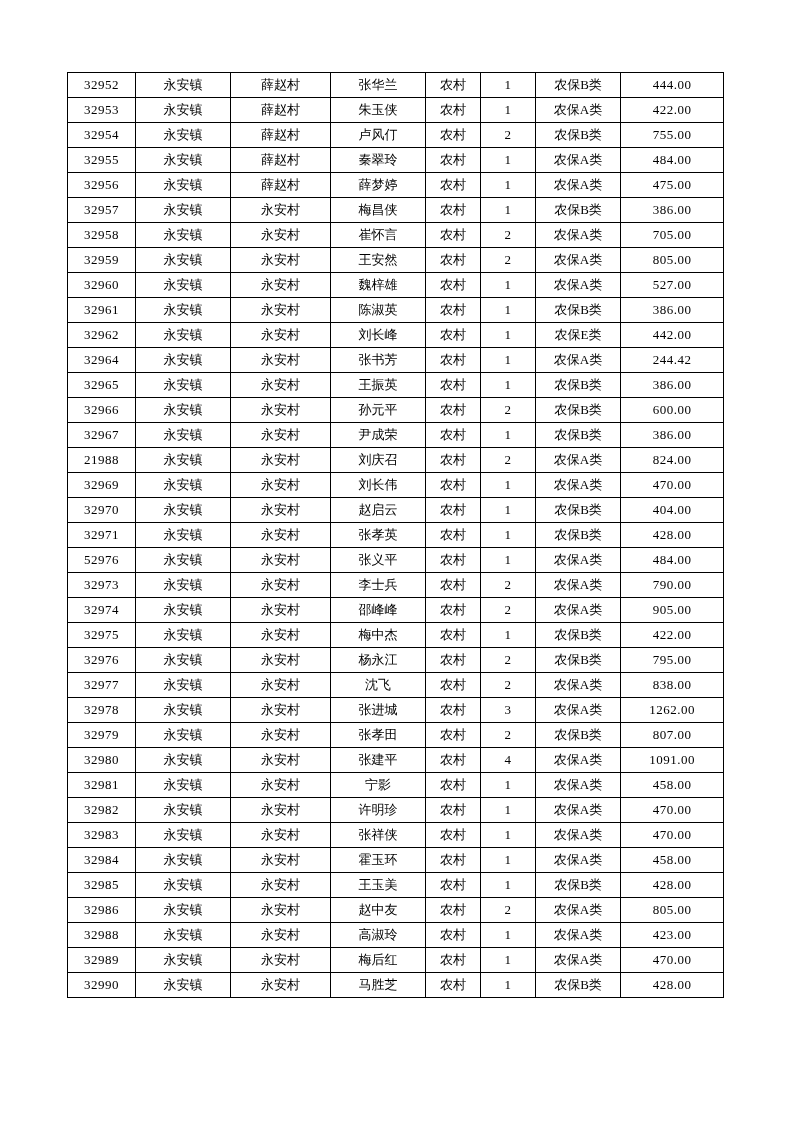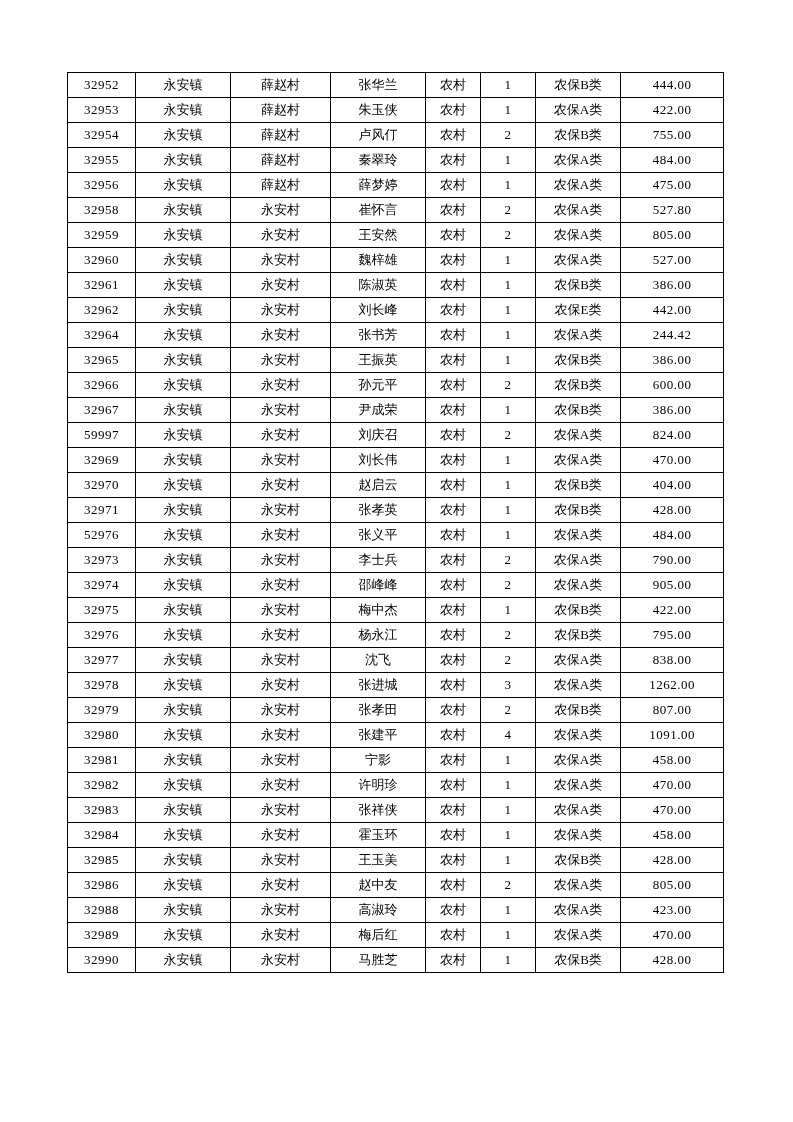--- a/index.html
+++ b/index.html
@@ -101,28 +101,38 @@
           <td class="col-id">32956</td>
           <td class="col-town">永安镇</td>
           <td class="col-village">薛赵村</td>
           <td class="col-name">薛梦婷</td>
           <td class="col-type">农村</td>
           <td class="col-count">1</td>
           <td class="col-category">农保A类</td>
           <td class="col-amount">475.00</td>
         </tr>
         <tr>
+          <td class="col-id">32957</td>
+          <td class="col-town">永安镇</td>
+          <td class="col-village">永安村</td>
+          <td class="col-name">梅昌侠</td>
+          <td class="col-type">农村</td>
+          <td class="col-count">1</td>
+          <td class="col-category">农保B类</td>
+          <td class="col-amount">386.00</td>
+        </tr>
+        <tr>
           <td class="col-id">32958</td>
           <td class="col-town">永安镇</td>
           <td class="col-village">永安村</td>
           <td class="col-name">崔怀言</td>
           <td class="col-type">农村</td>
           <td class="col-count">2</td>
           <td class="col-category">农保A类</td>
-          <td class="col-amount">527.80</td>
+          <td class="col-amount">705.00</td>
         </tr>
         <tr>
           <td class="col-id">32959</td>
           <td class="col-town">永安镇</td>
           <td class="col-village">永安村</td>
           <td class="col-name">王安然</td>
           <td class="col-type">农村</td>
           <td class="col-count">2</td>
           <td class="col-category">农保A类</td>
           <td class="col-amount">805.00</td>
@@ -191,21 +201,21 @@
           <td class="col-id">32967</td>
           <td class="col-town">永安镇</td>
           <td class="col-village">永安村</td>
           <td class="col-name">尹成荣</td>
           <td class="col-type">农村</td>
           <td class="col-count">1</td>
           <td class="col-category">农保B类</td>
           <td class="col-amount">386.00</td>
         </tr>
         <tr>
-          <td class="col-id">59997</td>
+          <td class="col-id">21988</td>
           <td class="col-town">永安镇</td>
           <td class="col-village">永安村</td>
           <td class="col-name">刘庆召</td>
           <td class="col-type">农村</td>
           <td class="col-count">2</td>
           <td class="col-category">农保A类</td>
           <td class="col-amount">824.00</td>
         </tr>
         <tr>
           <td class="col-id">32969</td>

